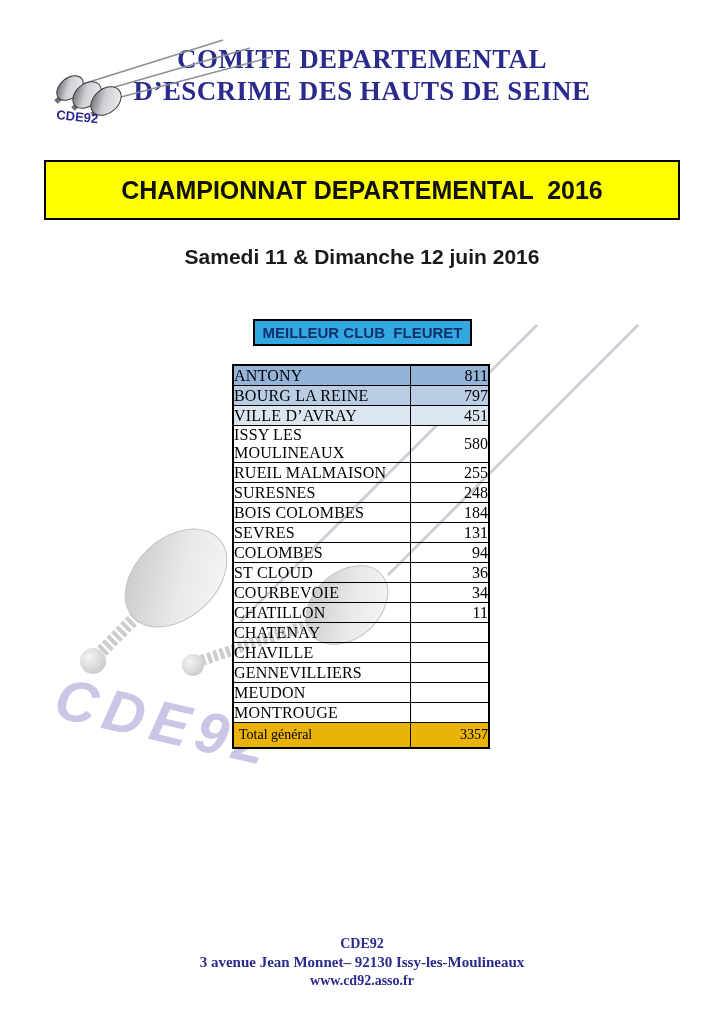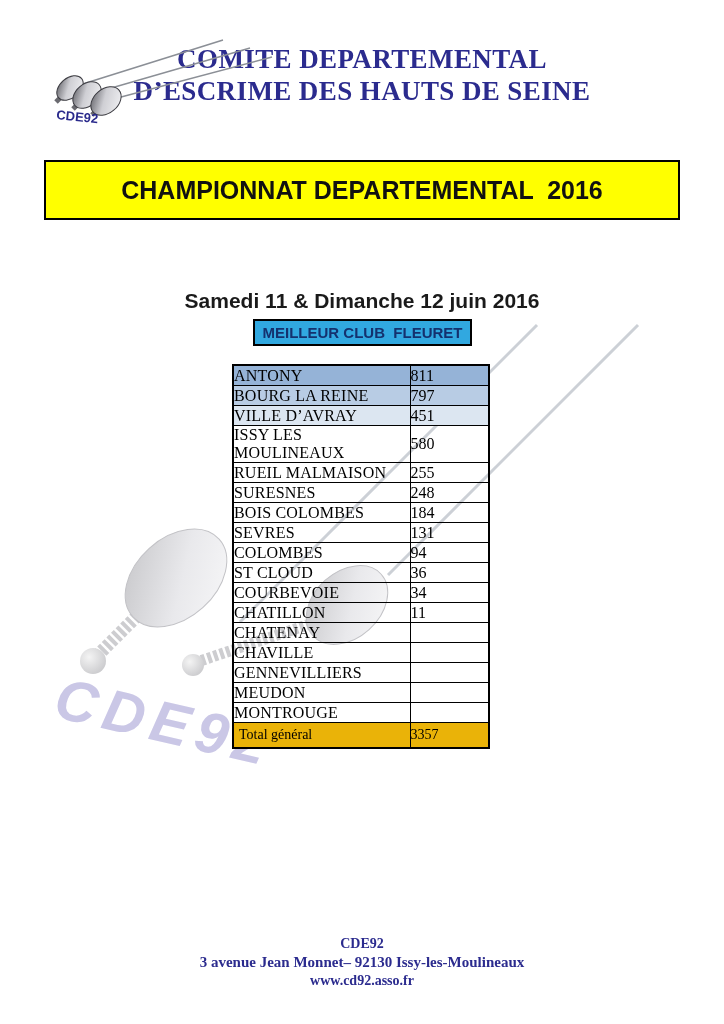--- a/index.html
+++ b/index.html
@@ -29,21 +29,21 @@
     box-sizing:border-box;border:2px solid #000;background:#ffff00;
     display:flex;align-items:center;justify-content:center;
   }
   .banner span{
     font-family:"Liberation Sans",sans-serif;font-weight:700;font-size:25px;
     color:#111;white-space:pre;
   }
   
   .date{
     position:absolute;top:245px;left:0;width:724px;text-align:center;z-index:1;
-    font-family:"Liberation Sans",sans-serif;font-weight:700;font-size:21px;color:#1a1a1a;margin-top:44px;
+    font-family:"Liberation Sans",sans-serif;font-weight:700;font-size:21px;color:#1a1a1a;
   }
   .location{
     position:absolute;top:281px;left:0;width:724px;text-align:center;z-index:1;
     font-family:"Liberation Sans",sans-serif;font-weight:700;font-size:13px;color:#1a1a1a;
   }
   
   .club-header{
     position:absolute;left:253px;top:319px;width:219px;height:27px;z-index:1;
     box-sizing:border-box;border:2px solid #000;background:#31a8e0;
     display:flex;align-items:center;justify-content:center;
@@ -57,21 +57,21 @@
     position:absolute;left:232px;top:364px;z-index:1;
     width:256px;table-layout:fixed;border-collapse:collapse;
     border:2px solid #000;
   }
   table.results td{
     border:1px solid #000;height:19px;padding:0;
     font-family:"Liberation Serif",serif;font-size:16px;color:#000;
     vertical-align:middle;background:transparent;
   }
   td.club{padding-left:7px;letter-spacing:0.2px;}
-  td.pts{text-align:left;}
+  td.pts{text-align:right;}
   tr.rank1 td{background:#95b3d7;}
   tr.rank2 td{background:#b8cce4;}
   tr.rank3 td{background:#dce6f1;}
   tr.total td{background:#eab308;height:24px;font-size:14px;}
   tr.total td.club{padding-left:5px;letter-spacing:0;}
   
   .footer{
     position:absolute;top:935px;left:0;width:724px;text-align:center;z-index:1;
     color:#2b2b8e;font-family:"Liberation Serif",serif;font-weight:bold;line-height:1.28;
   }

